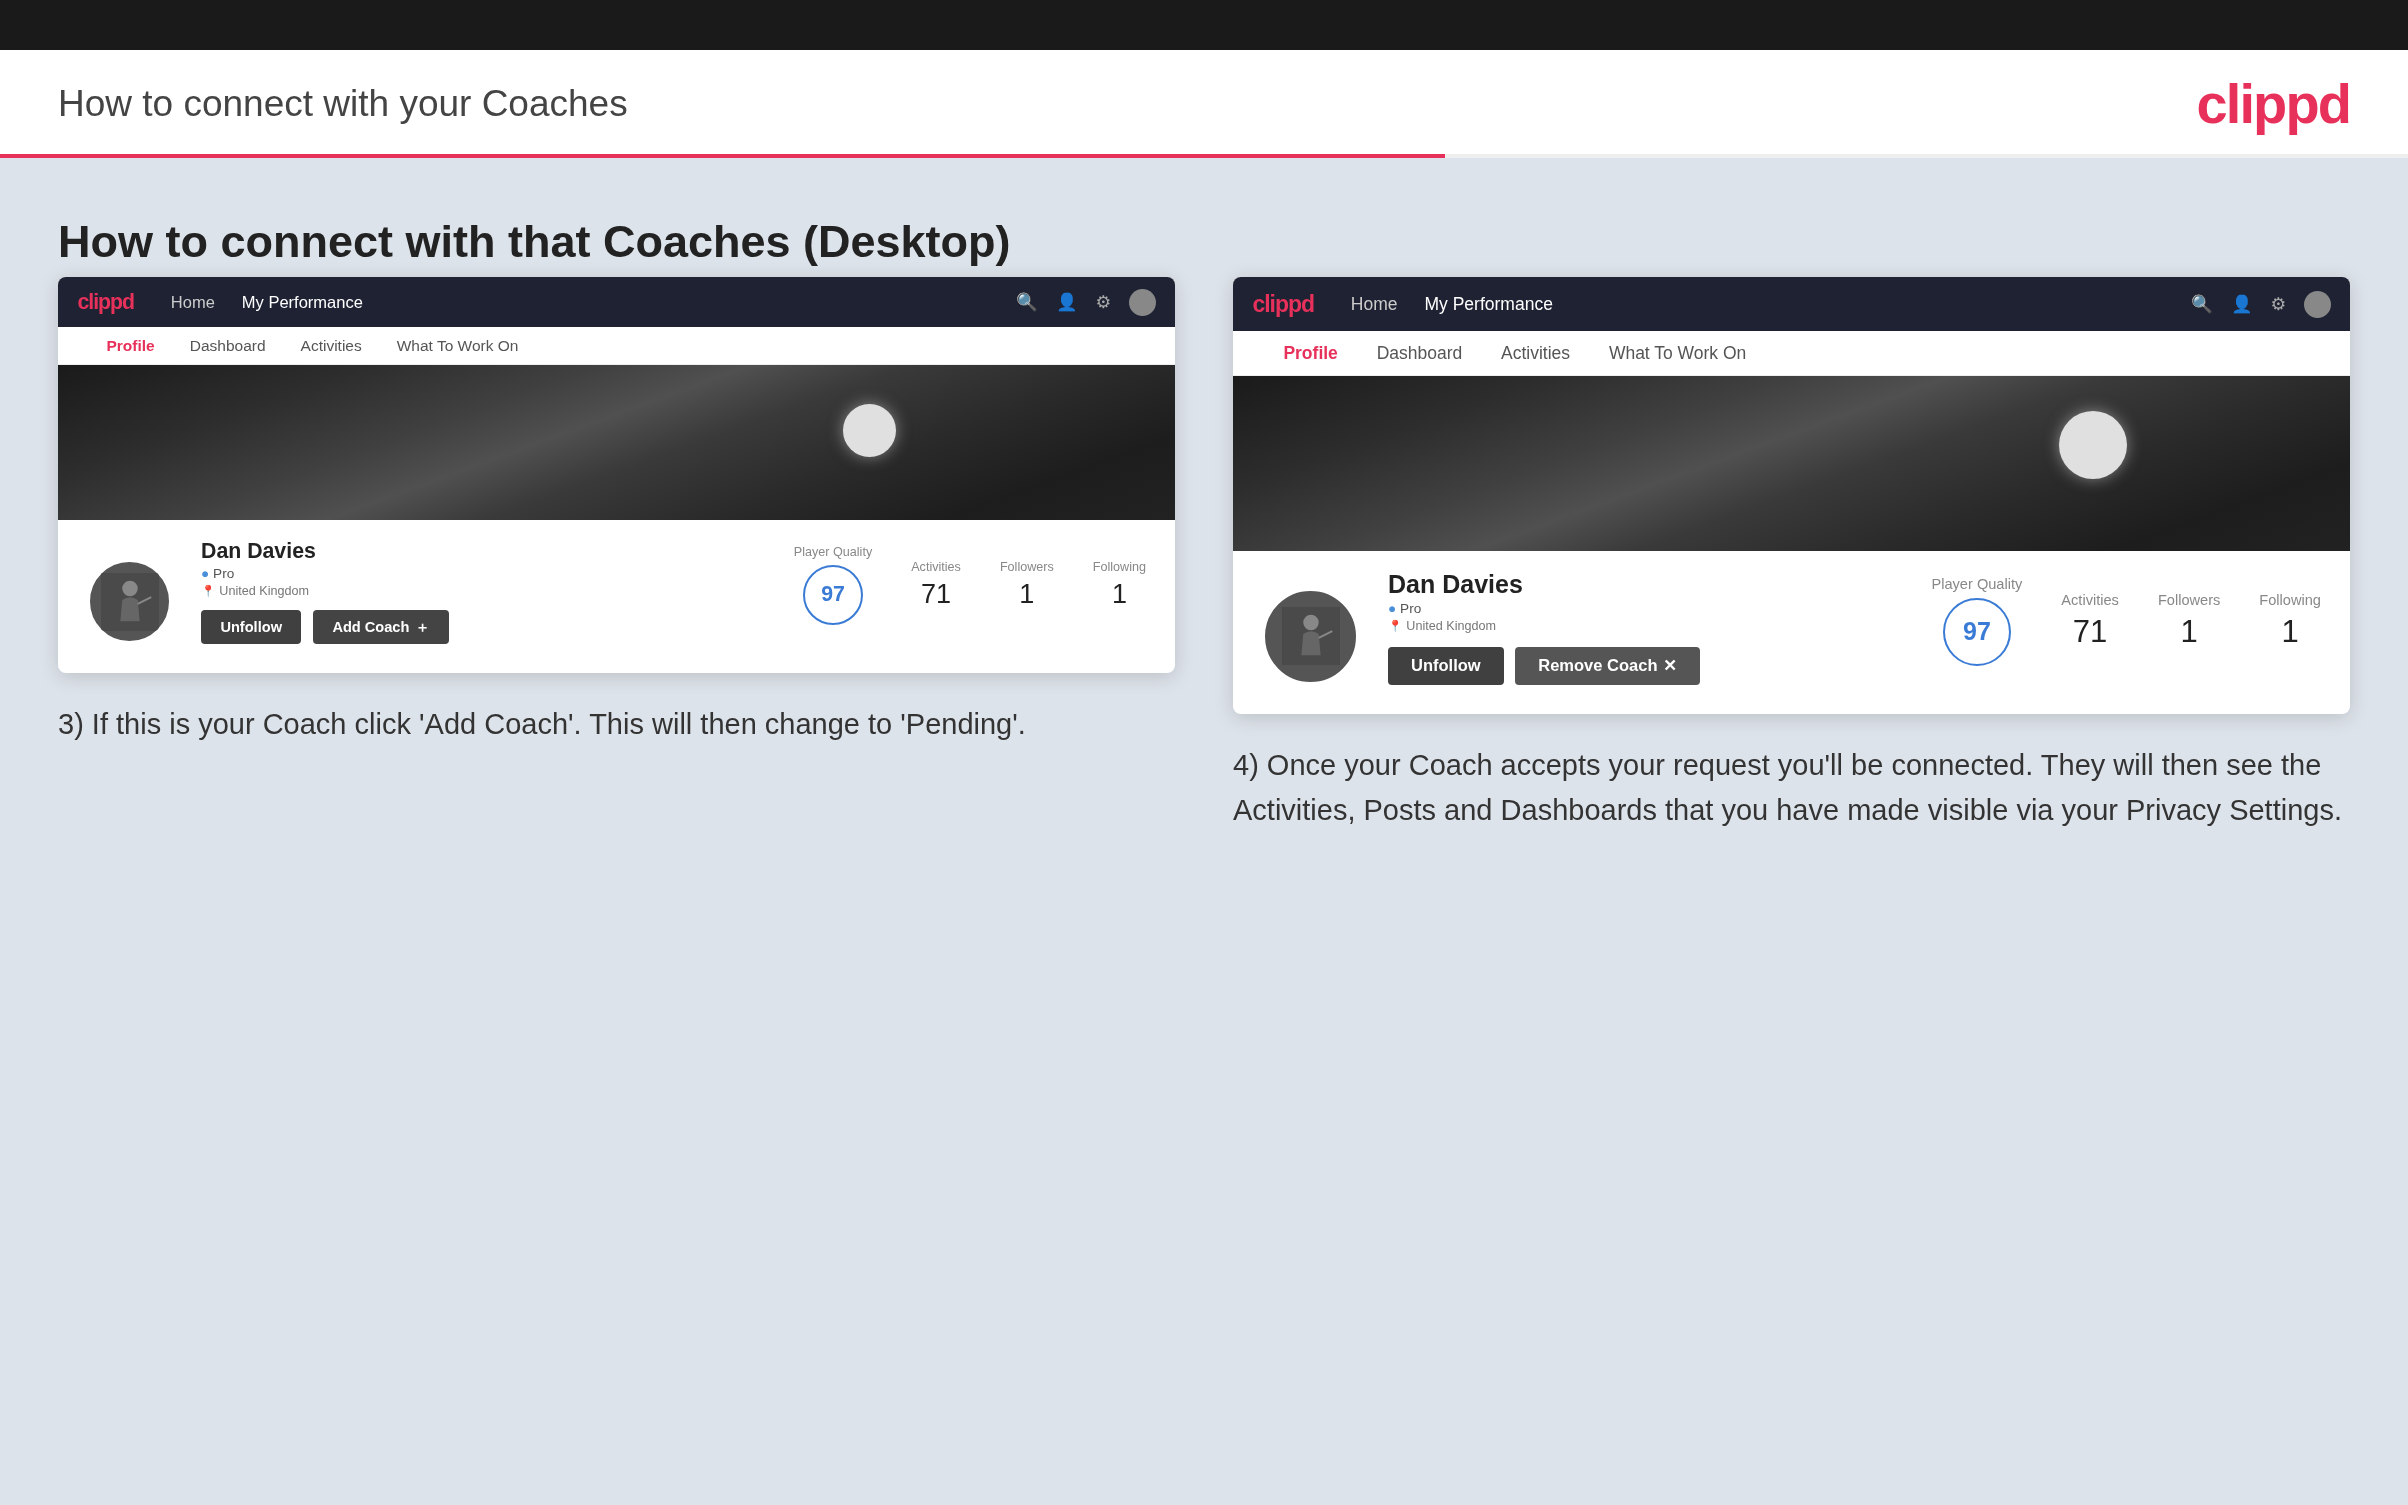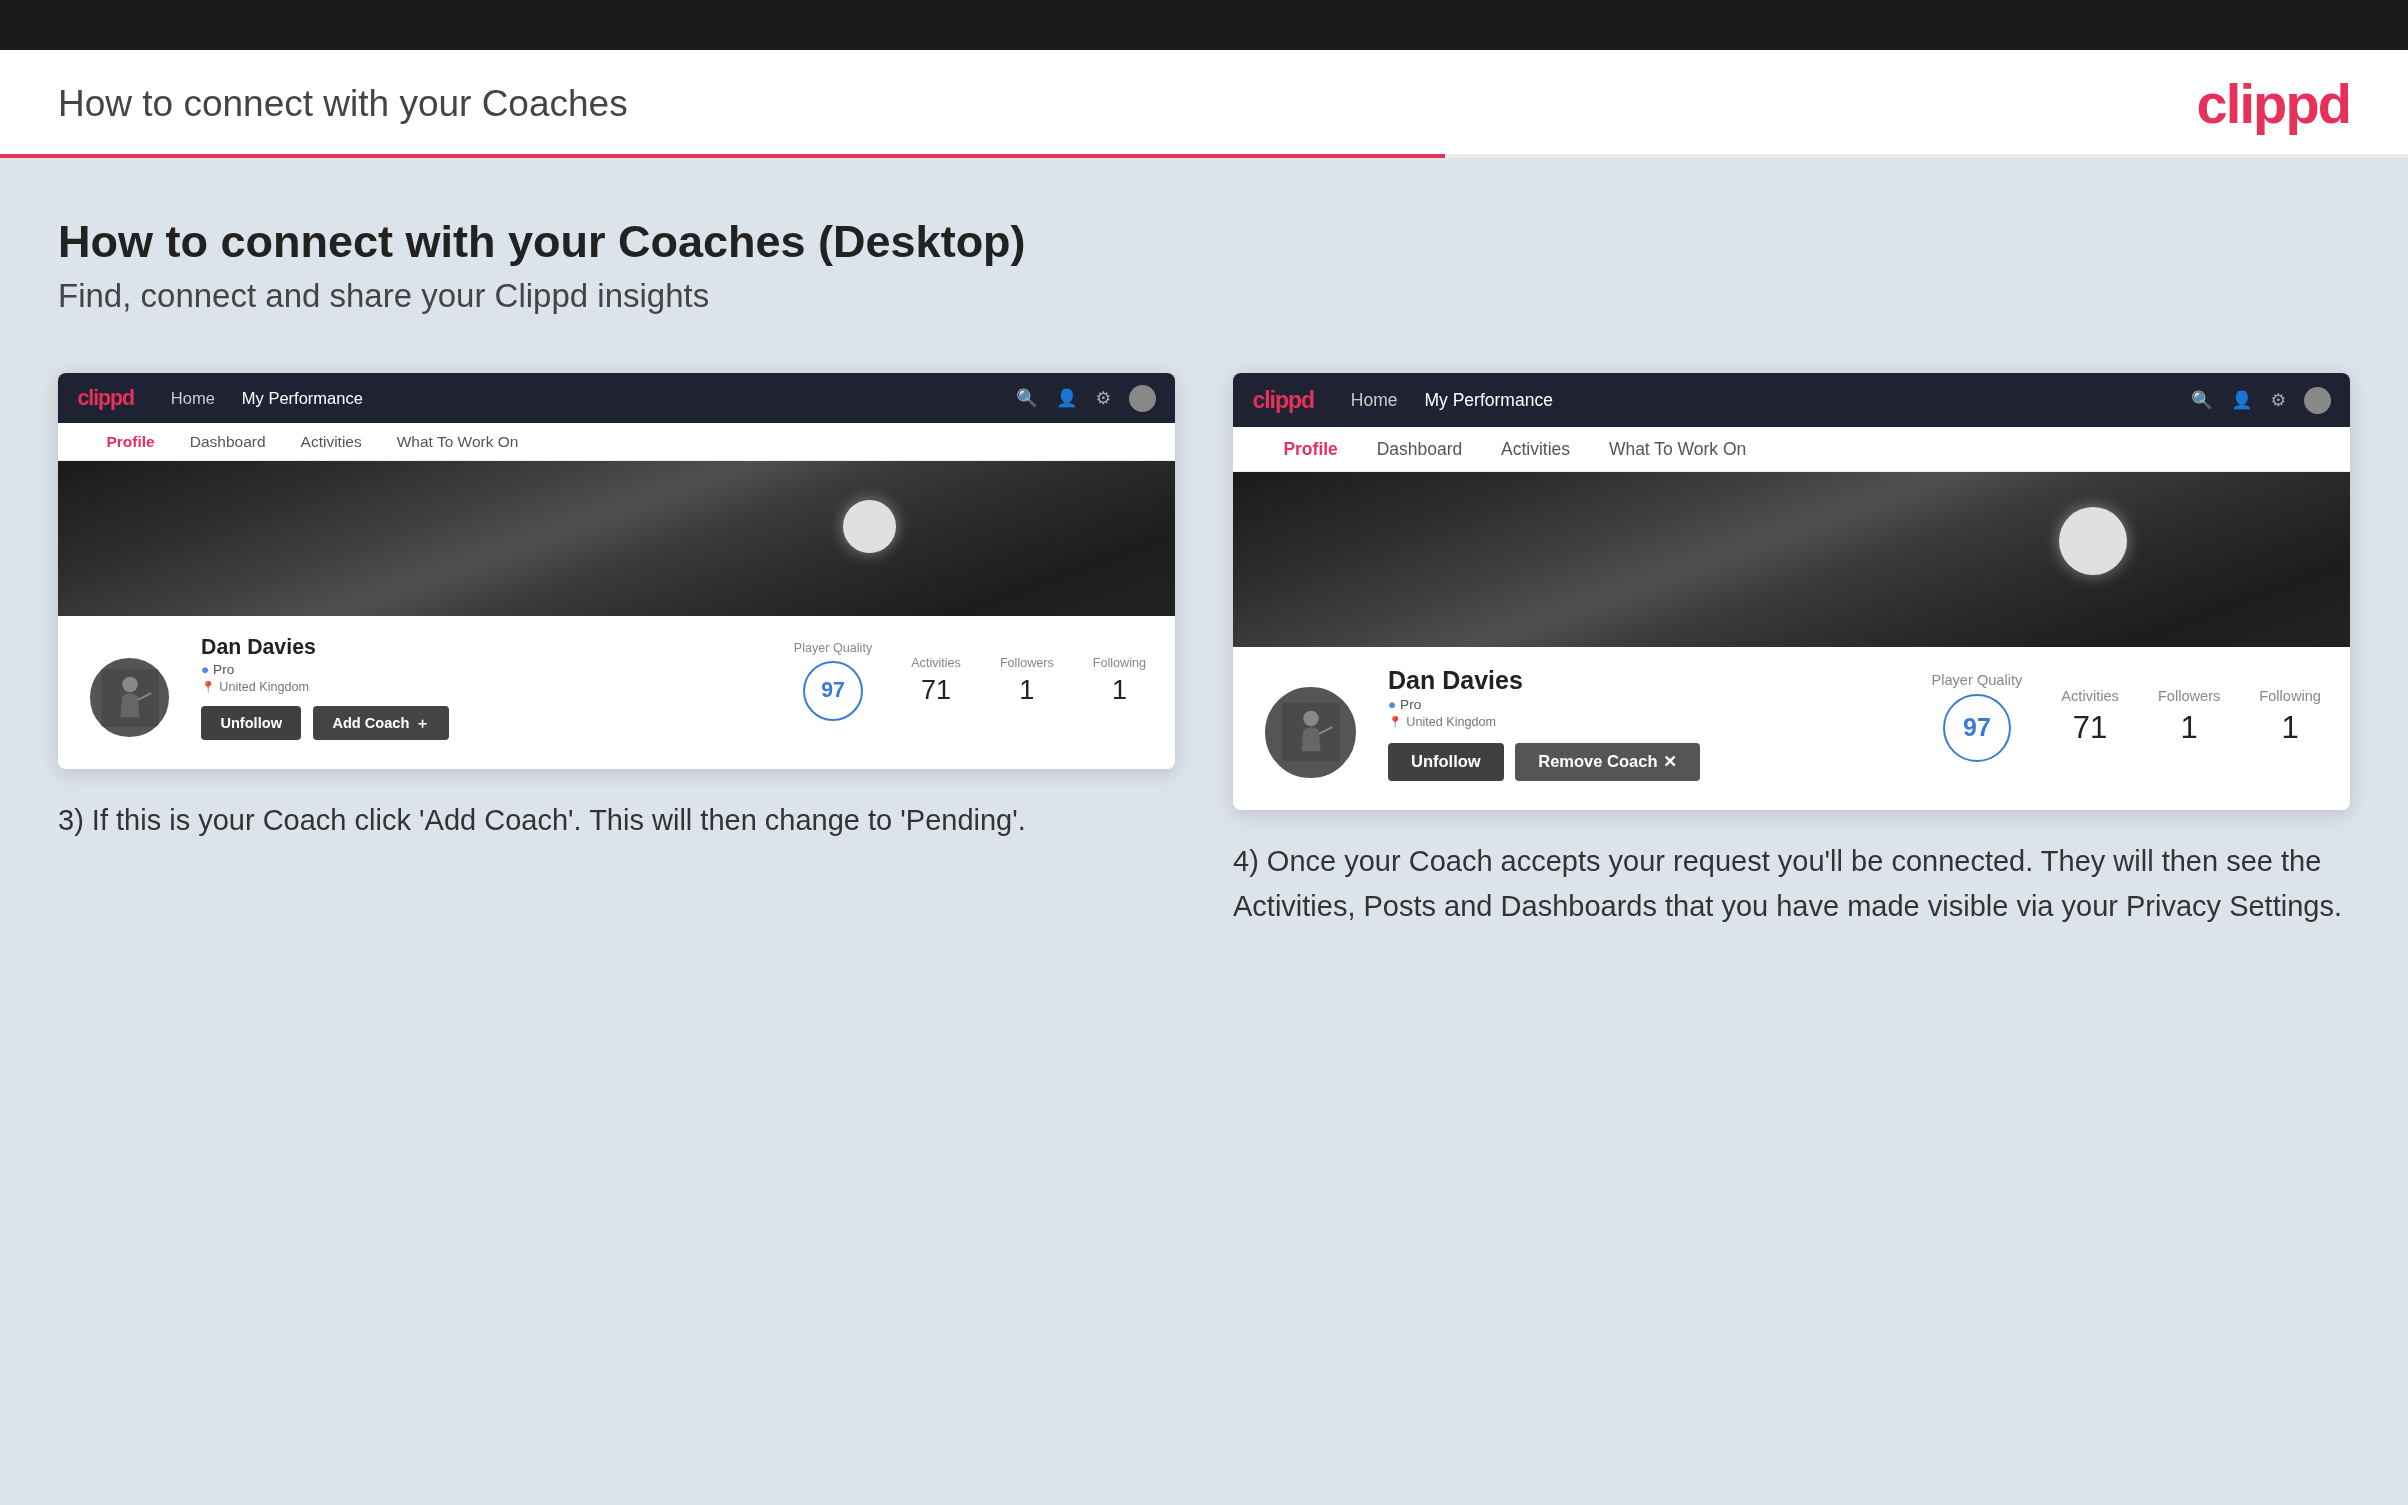--- a/index.html
+++ b/index.html
@@ -376,22 +376,21 @@
 
 <div class="header">
   <span class="header-title">How to connect with your Coaches</span>
   <span class="logo">clippd</span>
 </div>
 
 <div class="header-divider"></div>
 
 <div class="main-content">
 
-  <div class="section-title">How to connect with your Coaches (Desktop)</div>
-  <div class="section-subtitle">Find, connect and share your Clippd insights</div>
+  <div class="section-title">How to connect with that Coaches (Desktop)</div>
 
   <div class="two-col">
 
     <div class="col">
 
       <div class="mockup">
 
         <div class="mockup-nav">
           <span class="mockup-logo">clippd</span>
           <span class="mockup-nav-link">Home</span>

